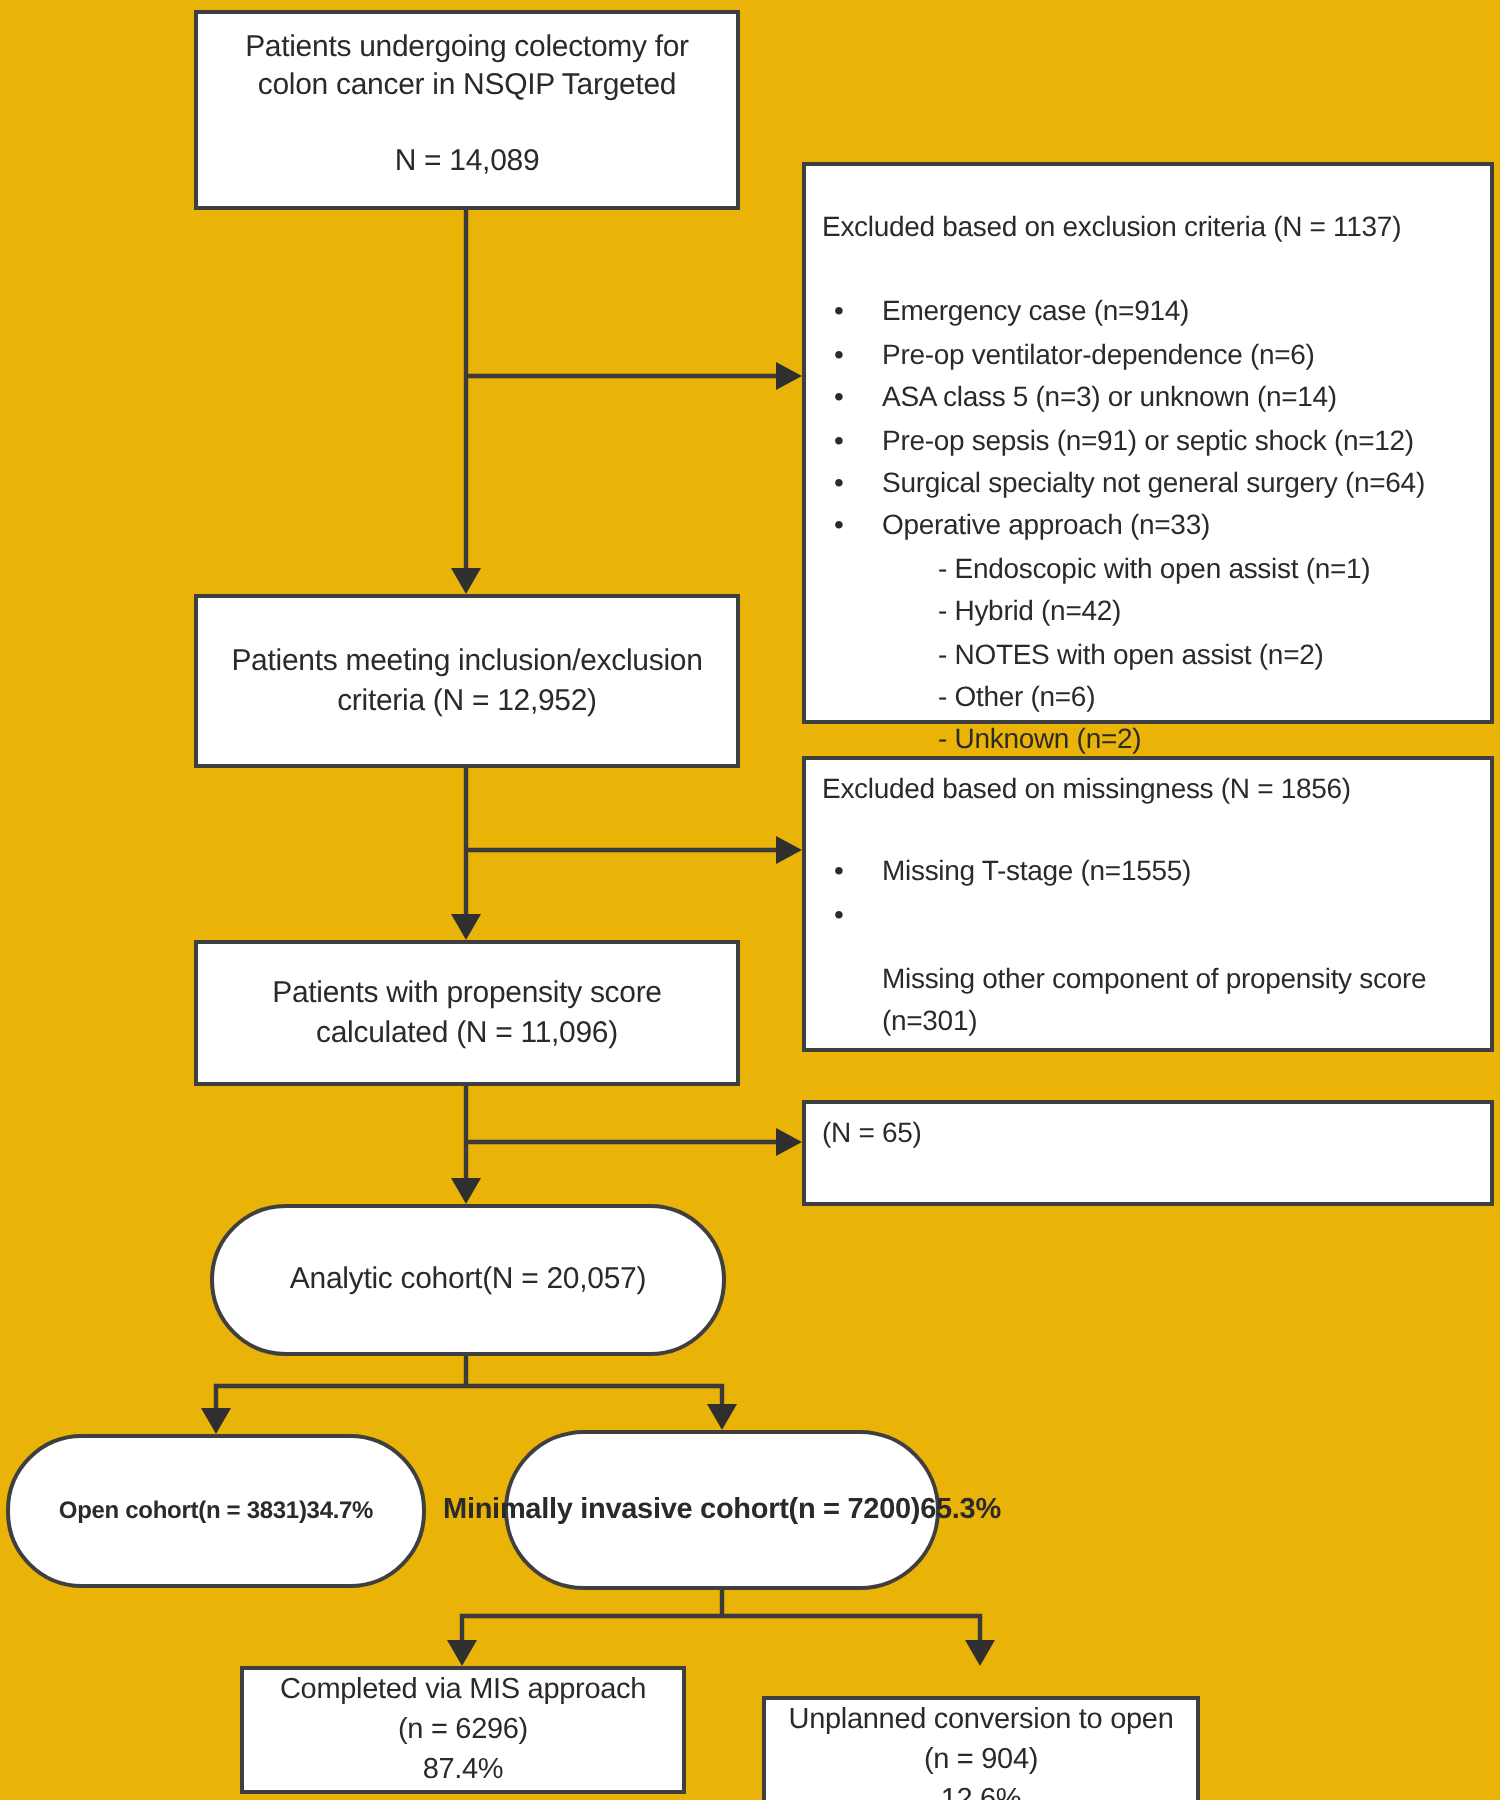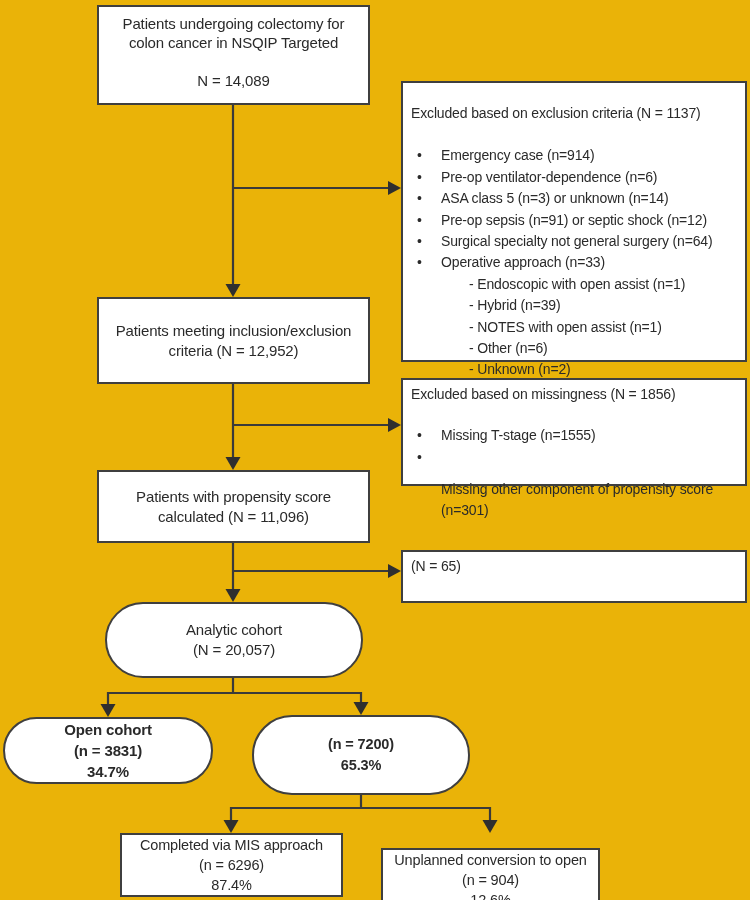--- a/index.html
+++ b/index.html
@@ -7,44 +7,44 @@
     position:relative; width:750px; height:900px; background:#eab308;
     font-family:"Liberation Sans", sans-serif; color:#2a2a2a;
     letter-spacing:-0.15px; overflow:hidden;
   }
   svg.connectors { position:absolute; left:0; top:0; width:750px; height:900px; }
   svg.connectors line { stroke:#3a3a3a; stroke-width:2.2; }
   svg.connectors polygon { fill:#2f2f2f; }
 
   .node { position:absolute; box-sizing:border-box; background:#ffffff; border:2px solid #3f3f3f; }
   .rect { }
-  .stadium { display:flex; flex-direction:column; justify-content:center; align-items:center; text-align:center; }
+  .stadium { display:flex; flex-direction:row; justify-content:center; align-items:center; text-align:center; }
 
   .center-text { display:flex; flex-direction:column; justify-content:center; align-items:center; text-align:center; }
 
   .top-box { left:97px; top:5px; width:273px; height:100px; padding-top:7px; text-align:center; font-size:15px; line-height:19px; }
   .top-box .spacer { height:19px; }
 
   .excl-1 { left:401px; top:49px; width:346px; height:281px; padding:20px 6px 0 8px; font-size:14px; line-height:21.4px;margin-top:32px; }
-  .excl-2 { left:401px; top:378px; width:346px; height:108px; padding:4px 6px 0 8px; font-size:14px; line-height:21.4px; }
+  .excl-2 { left:401px; top:378px; width:346px; height:148px; padding:4px 6px 0 8px; font-size:14px; line-height:21.4px; }
   .excl-3 { left:401px; top:550px; width:346px; height:53px; padding:4px 6px 0 8px; font-size:14px; line-height:20px; }
   .excl-title { white-space:nowrap; }
   .excl-gap { height:21px; }
   .excl-2 .excl-gap { height:20px; }
   .bullet-row { display:flex; }
   .bullet-row .bullet { width:24px; padding-left:6px; flex:0 0 24px; }
   .bullet-row .btext { flex:1; white-space:nowrap; }
   .bullet-row .btext.wrap { white-space:normal;margin-top:32px; }
   .sub-row { padding-left:58px; white-space:nowrap; }
 
   .incl-box { left:97px; top:297px; width:273px; height:87px; font-size:15px; line-height:20px; }
   .prop-box { left:97px; top:470px; width:273px; height:73px; font-size:15px; line-height:20px; }
 
   .analytic { left:105px; top:602px; width:258px; height:76px; border-radius:38px; font-size:15px; line-height:20px; }
-  .open-cohort { left:3px; top:717px; width:210px; height:67px; border-radius:38px; font-size:15px; line-height:21px; font-weight:bold; }
+  .open-cohort { left:3px; top:717px; width:210px; height:77px; border-radius:38px; font-size:12px; line-height:21px; font-weight:bold; }
   .mis-cohort { left:252px; top:715px; width:218px; height:80px; border-radius:40px; font-size:14.5px; line-height:21px; font-weight:bold; }
 
   .completed-box { left:120px; top:833px; width:223px; height:64px; font-size:14.5px; line-height:20px; }
   .converted-box { left:381px; top:833px; width:219px; height:64px; font-size:14.5px; line-height:20px;margin-top:15px; }
 
   .nowrap { white-space:nowrap; }
 </style>
 </head>
 <body>
 
@@ -111,22 +111,22 @@
     </div>
     <div class="bullet-row">
       <span class="bullet">•</span>
       <span class="btext">Surgical specialty not general surgery (n=64)</span>
     </div>
     <div class="bullet-row">
       <span class="bullet">•</span>
       <span class="btext">Operative approach (n=33)</span>
     </div>
     <div class="sub-row">- Endoscopic with open assist (n=1)</div>
-    <div class="sub-row">- Hybrid (n=39)</div>
-    <div class="sub-row">- NOTES with open assist (n=1)</div>
+    <div class="sub-row">- Hybrid (n=42)</div>
+    <div class="sub-row">- NOTES with open assist (n=2)</div>
     <div class="sub-row">- Other (n=6)</div>
     <div class="sub-row">- Unknown (n=2)</div>
   </div>
 
   <div class="node rect center-text incl-box">
     <div class="nowrap">Patients meeting inclusion/exclusion</div>
     <div class="nowrap">criteria (N = 12,952)</div>
   </div>
 
   <div class="node rect excl-2">
@@ -156,20 +156,21 @@
     <div class="nowrap">(N = 20,057)</div>
   </div>
 
   <div class="node stadium open-cohort">
     <div class="nowrap">Open cohort</div>
     <div class="nowrap">(n = 3831)</div>
     <div class="nowrap">34.7%</div>
   </div>
 
   <div class="node stadium mis-cohort">
+    <div class="nowrap">Minimally invasive cohort</div>
     <div class="nowrap">(n = 7200)</div>
     <div class="nowrap">65.3%</div>
   </div>
 
   <div class="node rect center-text completed-box">
     <div class="nowrap">Completed via MIS approach</div>
     <div class="nowrap">(n = 6296)</div>
     <div class="nowrap">87.4%</div>
   </div>
 

